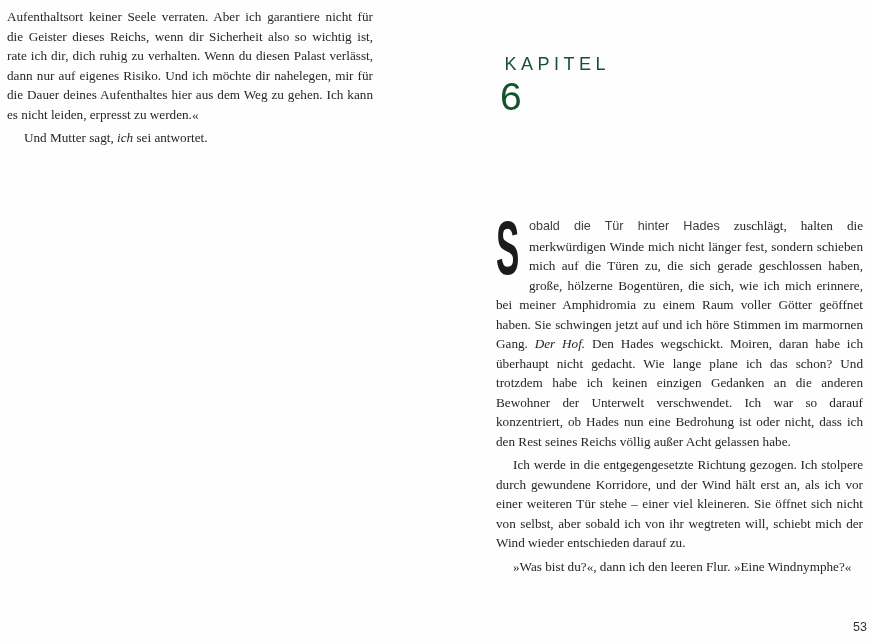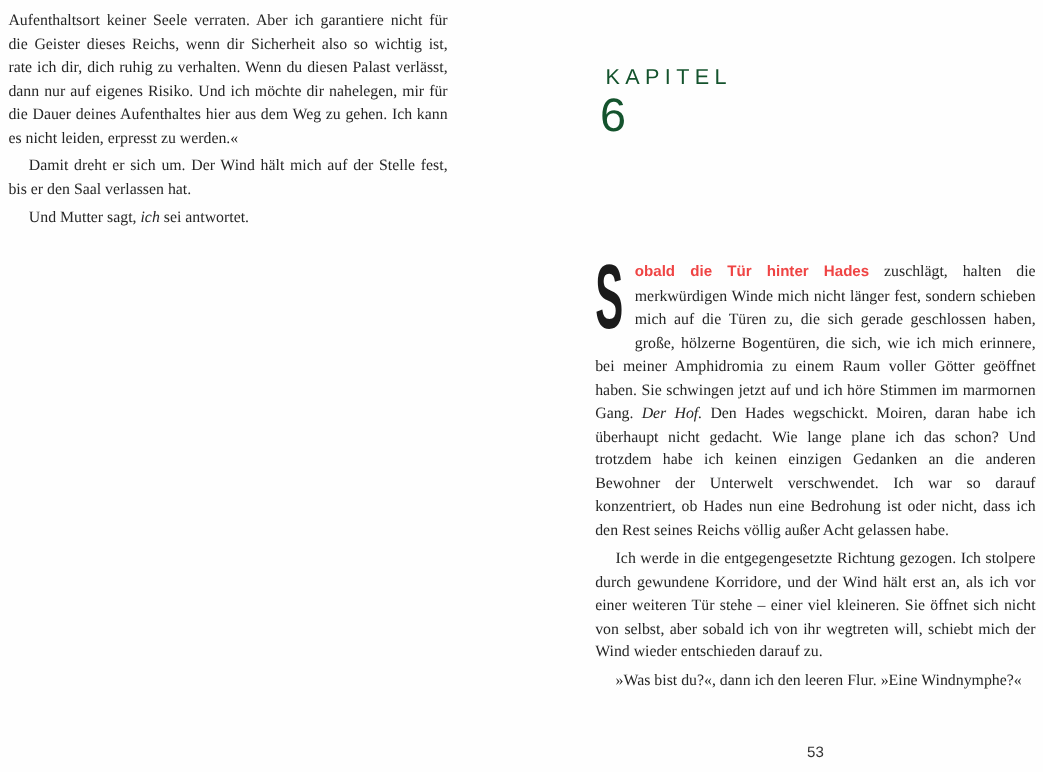--- a/index.html
+++ b/index.html
@@ -73,45 +73,44 @@
     font-family: "Liberation Sans", sans-serif;
     font-weight: 700;
     font-size: 76px;
     line-height: 57px;
     color: #1b1b1b;
     transform: scaleX(0.46);
     transform-origin: 0 50%;
   }
   .lead-bold {
     font-family: "Liberation Sans", sans-serif;
-    font-weight: 700;
+    font-weight: 400;
     font-size: 12.6px;
-    color: #ef4444;
+    color: #404040;
   }
 
   .page-num {
     position: absolute;
     bottom: 9px;
     left: 0;
     width: 100%;
-    text-align: center;
+    text-align: right;
     font-family: "Liberation Sans", sans-serif;
     font-size: 12.5px;
     color: #333333;
   }
 </style>
 </head>
 <body>
 
 <div class="spread">
 
   <div class="page left">
     <div class="left-text">
       <p class="body">Aufenthaltsort keiner Seele verraten. Aber ich garantiere nicht für die Geister dieses Reichs, wenn dir Sicherheit also so wichtig ist, rate ich dir, dich ruhig zu verhalten. Wenn du diesen Palast verlässt, dann nur auf eigenes Risiko. Und ich möchte dir nahelegen, mir für die Dauer deines Aufenthaltes hier aus dem Weg zu gehen. Ich kann es nicht leiden, erpresst zu werden.«</p>
-      <p class="body indent">Damit dreht er sich um. Der Wind hält mich auf der Stelle fest, bis er den Saal verlassen hat.</p>
       <p class="body indent">
         <span>Und Mutter sagt, </span><i>ich</i><span> sei antwortet.</span>
       </p>
     </div>
   </div>
 
   <div class="page right">
 
     <div class="chapter-head">
       <div class="chapter-label">KAPITEL</div>

